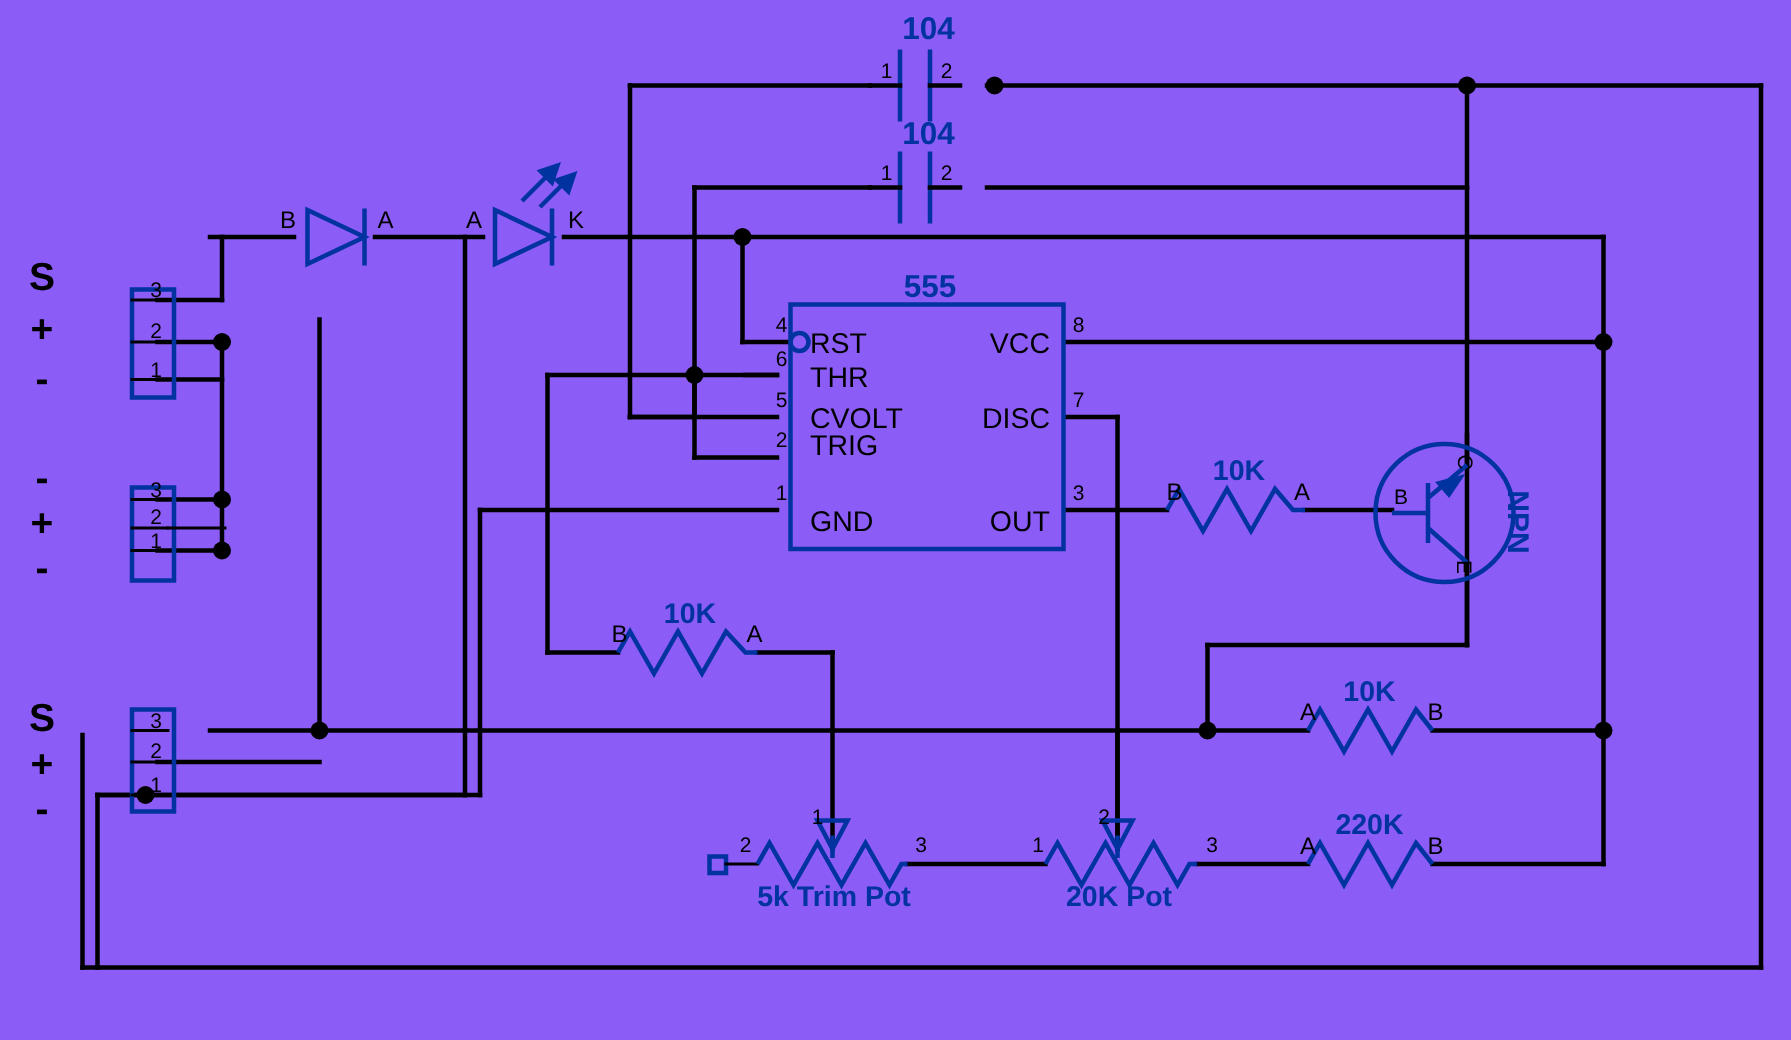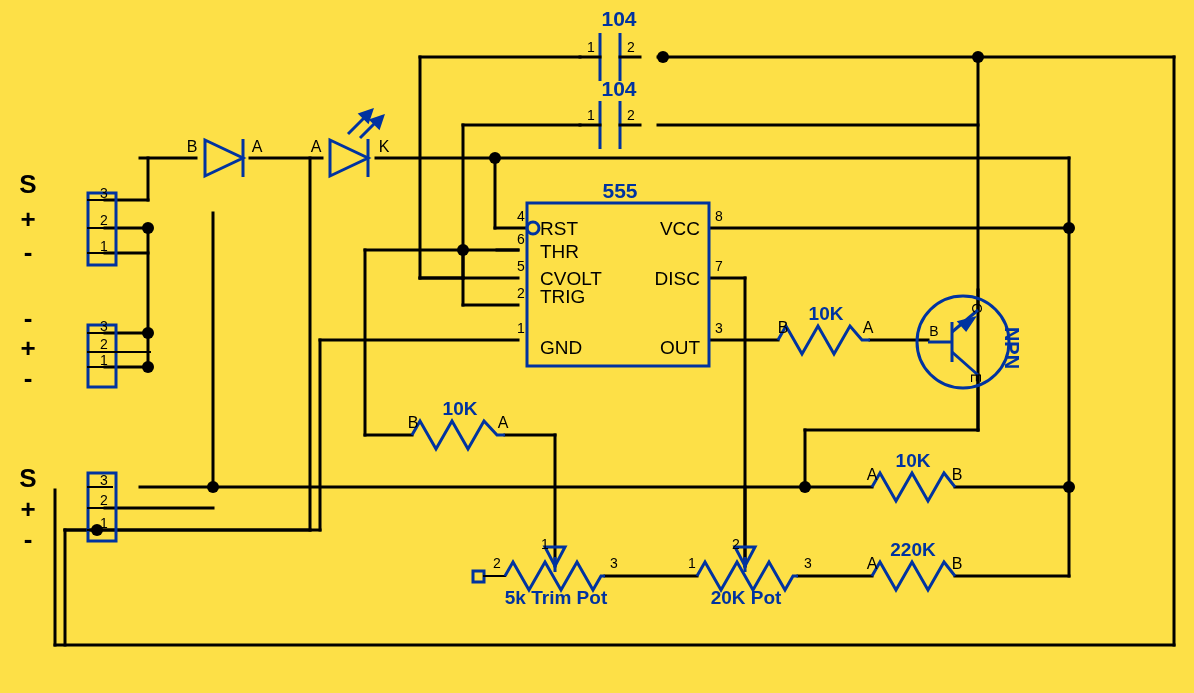--- a/index.html
+++ b/index.html
@@ -7,21 +7,21 @@
     padding: 0;
     background: #ffffff;
   }
   body {
     font-family: "Liberation Sans", sans-serif;
   }
   #schematic-root {
     position: relative;
     width: 1194px;
     height: 693px;
-    background: #fde047;
+    background: #8b5cf6;
     overflow: hidden;
   }
   svg#schematic {
     display: block;
     width: 1194px;
     height: 693px;
   }
   .wire {
     stroke: #000000;
     stroke-width: 3;

